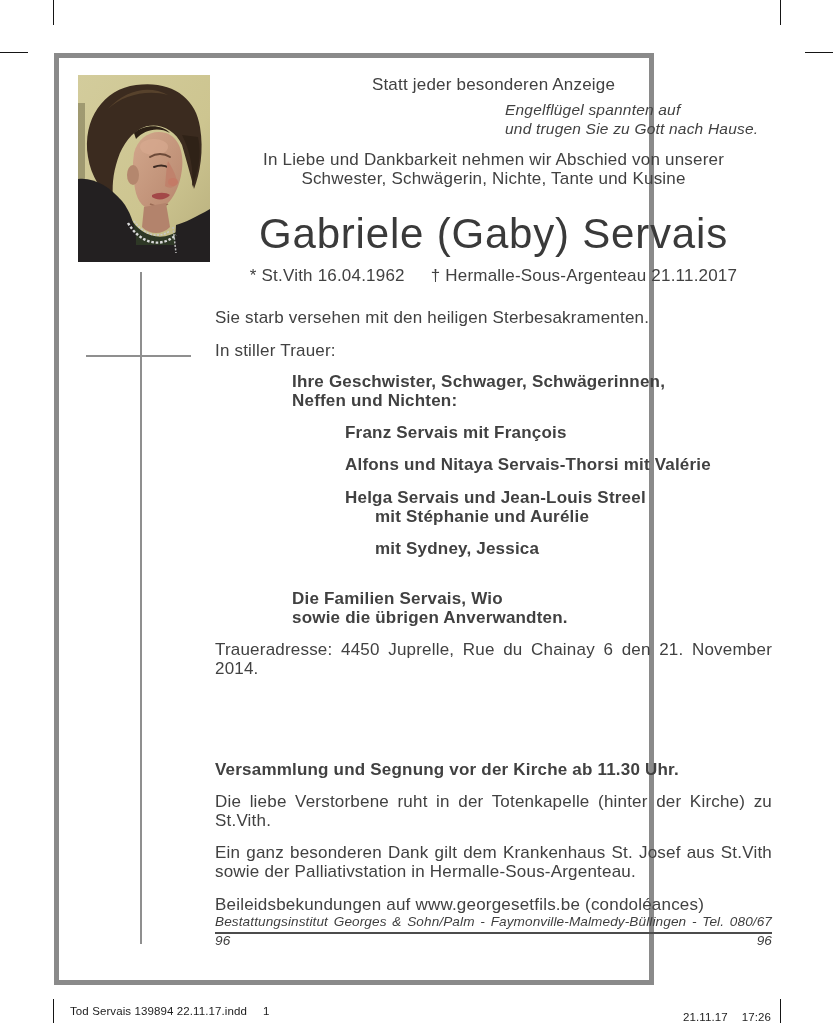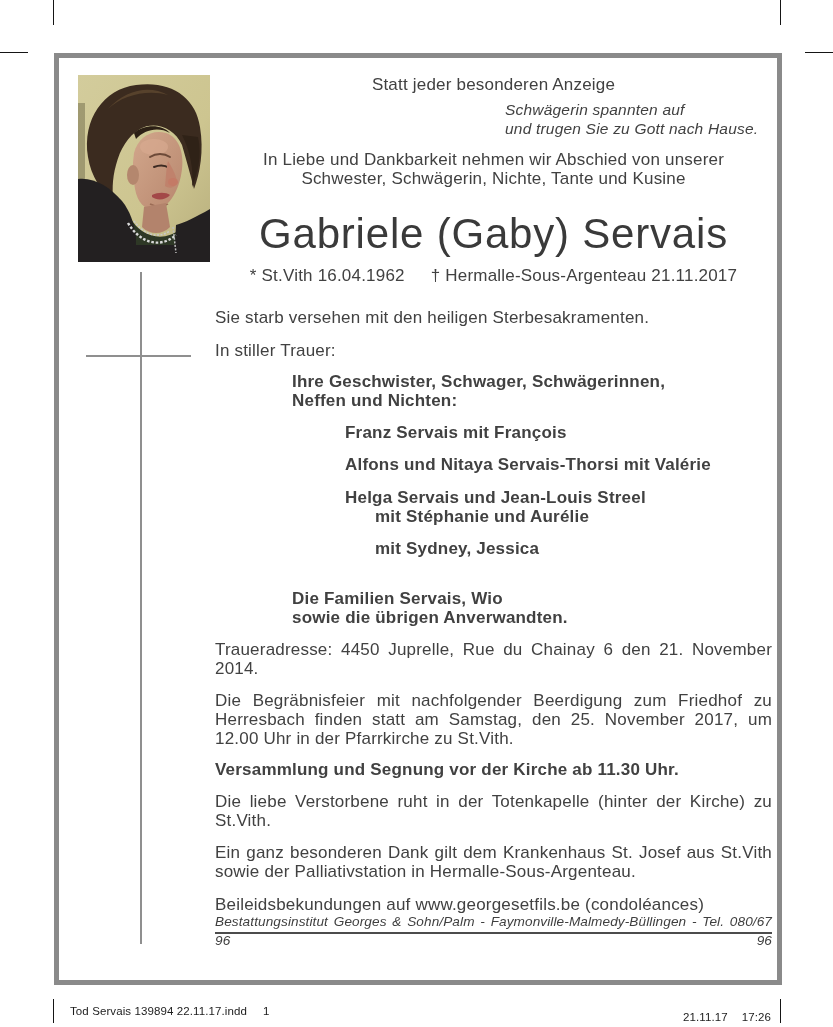--- a/index.html
+++ b/index.html
@@ -15,21 +15,21 @@
   
   .cropmark { position: absolute; background: #151515; }
   .cm-v { width: 1px; }
   .cm-h { height: 1px; }
   .regline { position: absolute; background: #8f8f8f; }
 
   
   .frame {
     position: absolute;
     left: 54px; top: 53px;
-    width: 728px; height: 932px;
+    width: 600px; height: 932px;
     border: 5px solid #8a8a8a;
     background: #ffffff;
   }
   .frame-inner { position: absolute; inset: 0; }
 
   
   .portrait {
     position: absolute; left: 19px; top: 17px;
     width: 132px; height: 187px;
     overflow: hidden;
@@ -137,21 +137,21 @@
       </div>
 
       <div class="regline" style="left:81px; top:214px; width:2px; height:672px;"></div>
       <div class="regline" style="left:27px; top:297px; width:105px; height:2px;"></div>
 
       <div class="column">
 
         <div class="abs center" style="top:17px;">Statt jeder besonderen Anzeige</div>
 
         <div class="abs" style="top:42px; left:290px; width:267px; font-size:15.5px;">
-          <div class="ital">Schwägerin spannten auf</div>
+          <div class="ital">Engelflügel spannten auf</div>
           <div class="ital">und trugen Sie zu Gott nach Hause.</div>
         </div>
 
         <div class="abs center" style="top:92px;">
           <div>In Liebe und Dankbarkeit nehmen wir Abschied von unserer</div>
           <div>Schwester, Schwägerin, Nichte, Tante und Kusine</div>
         </div>
 
         <div class="abs title" style="top:153px;">Gabriele (Gaby) Servais</div>
 
@@ -184,25 +184,20 @@
         <div class="abs bold indent77" style="top:531px;">
           <div>Die Familien Servais, Wio</div>
           <div>sowie die übrigen Anverwandten.</div>
         </div>
 
         <div class="abs" style="top:582px;">
           <div class="jline">Traueradresse: 4450 Juprelle, Rue du Chainay 6 den 21. November</div>
           <div>2014.</div>
         </div>
 
-        <div class="abs" style="top:633px;">
-          <div class="jline">Die Begräbnisfeier mit nachfolgender Beerdigung zum Friedhof zu</div>
-          <div class="jline">Herresbach finden statt am Samstag, den 25. November 2017, um</div>
-          <div>12.00 Uhr in der Pfarrkirche zu St.Vith.</div>
-        </div>
 
         <div class="abs" style="top:702px;font-weight:bold;">Versammlung und Segnung vor der Kirche ab 11.30 Uhr.</div>
 
         <div class="abs" style="top:734px;">
           <div class="jline">Die liebe Verstorbene ruht in der Totenkapelle (hinter der Kirche) zu</div>
           <div>St.Vith.</div>
         </div>
 
         <div class="abs" style="top:785px;">
           <div class="jline">Ein ganz besonderen Dank gilt dem Krankenhaus St. Josef aus St.Vith</div>

